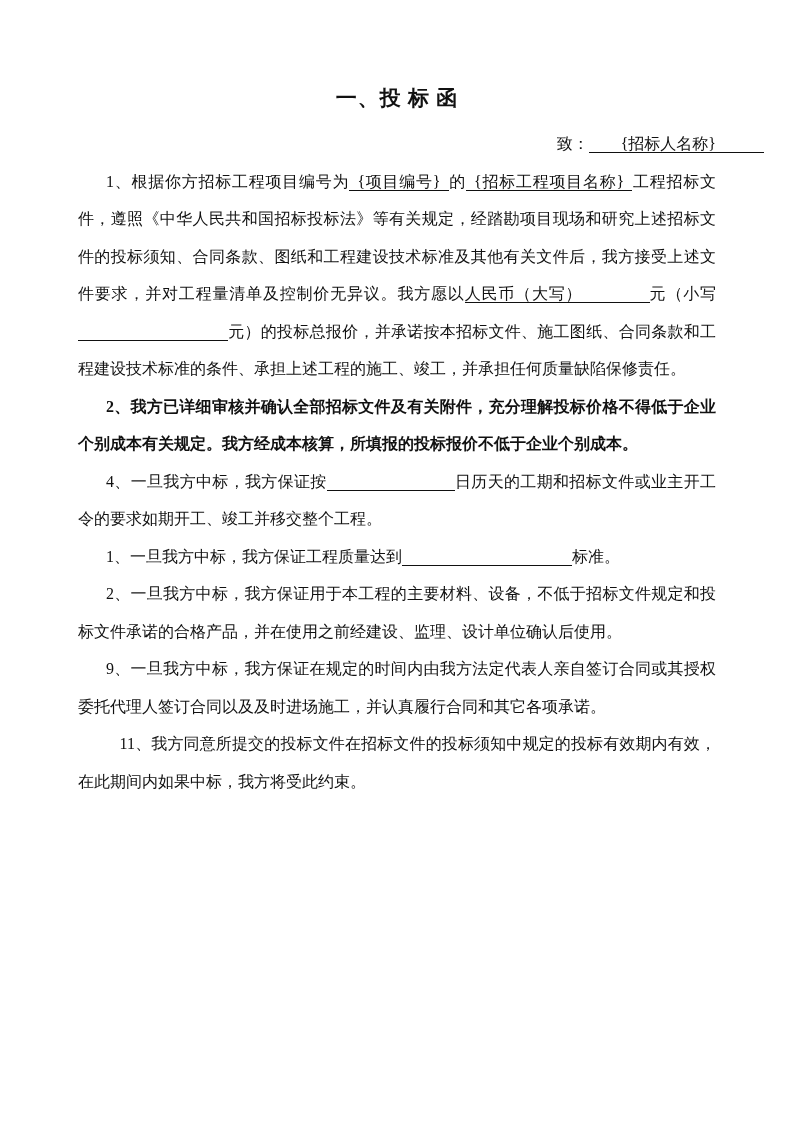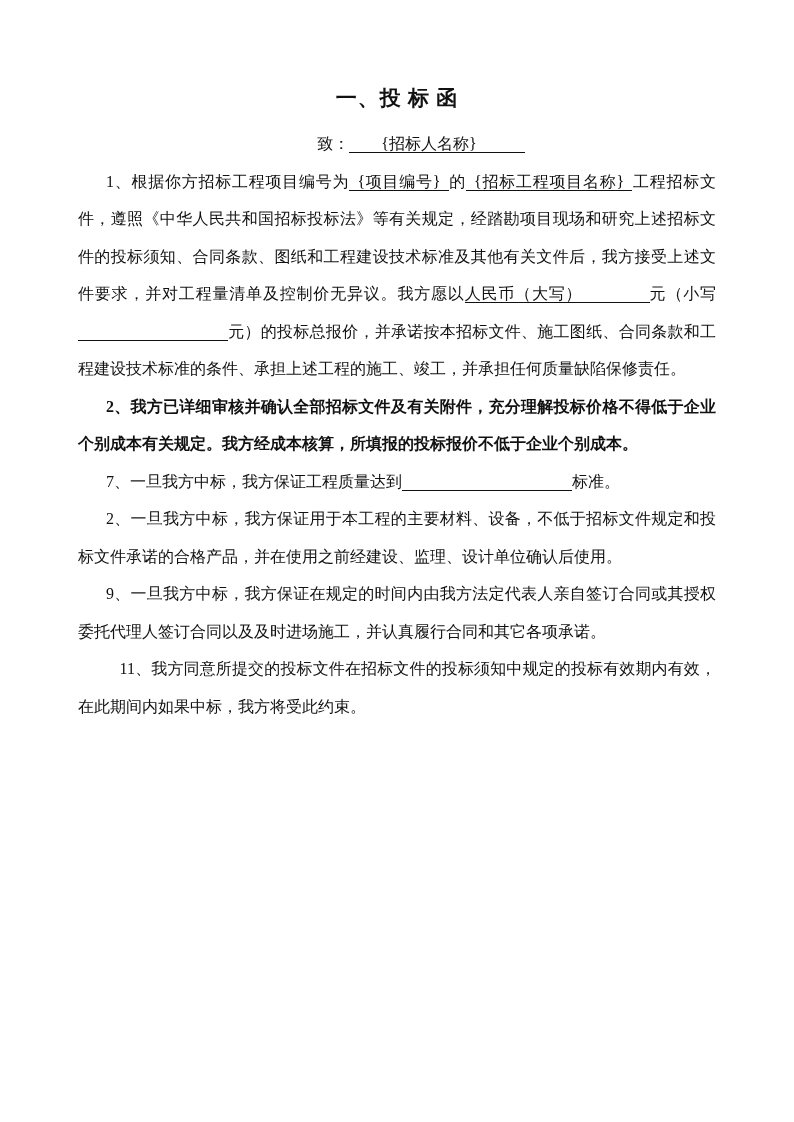--- a/index.html
+++ b/index.html
@@ -31,21 +31,21 @@
     margin: 0 0 12px 0;
     letter-spacing: 1px;
   }
   .salutation-wrap { margin-bottom: 6px; }
   .para {
     margin: 0;
     line-height: 37.5px;
     text-align: justify;
     text-justify: inter-ideograph;
   }
-  .para.no-justify { text-align: center; }
+  .para.no-justify { text-align: right; }
   .u {
     border-bottom: 1px solid #111111;
   }
   .blank {
     display: inline-block;
     height: 16px;
     border-bottom: 1px solid #111111;
     vertical-align: -4px;
   }
   .footer {
@@ -63,20 +63,21 @@
 </head>
 <body>
 
 <div class="page">
   <div class="content">
     <h1 class="doc-title">一、投 标 函</h1>
     <div>
         <div class="para no-justify salutation-wrap" style="text-indent: 0em;"><span>致：</span><span class="u">　　{招标人名称}　　　</span></div>
         <div class="para" style="text-indent: 1.75em;"><span>1、根据你方招标工程项目编号为</span><span class="u"> {项目编号} </span><span>的</span><span class="u"> {招标工程项目名称} </span><span>工程招标文件，遵照《中华人民共和国招标投标法》等有关规定，经踏勘项目现场和研究上述招标文件的投标须知、合同条款、图纸和工程建设技术标准及其他有关文件后，我方接受上述文件要求，并对工程量清单及控制价无异议。我方愿以</span><span class="u">人民币（大写）　　　　</span><span>元（小写</span><span class="blank" style="width: 150px;"></span><span>元）的投标总报价，并承诺按本招标文件、施工图纸、合同条款和工程建设技术标准的条件、承担上述工程的施工、竣工，并承担任何质量缺陷保修责任。</span></div>
         <div class="para" style="text-indent: 1.75em; font-weight: bold;"><span>2、我方已详细审核并确认全部招标文件及有关附件，充分理解投标价格不得低于企业个别成本有关规定。我方经成本核算，所填报的投标报价不低于企业个别成本。</span></div>
-        <div class="para" style="text-indent: 1.75em;"><span>7、一旦我方中标，我方保证工程质量达到</span><span class="blank" style="width: 170px;"></span><span>标准。</span></div>
+        <div class="para" style="text-indent: 1.75em;"><span>4、一旦我方中标，我方保证按</span><span class="blank" style="width: 128px;"></span><span>日历天的工期和招标文件或业主开工令的要求如期开工、竣工并移交整个工程。</span></div>
+        <div class="para" style="text-indent: 1.75em;"><span>1、一旦我方中标，我方保证工程质量达到</span><span class="blank" style="width: 170px;"></span><span>标准。</span></div>
         <div class="para" style="text-indent: 1.75em;"><span>2、一旦我方中标，我方保证用于本工程的主要材料、设备，不低于招标文件规定和投标文件承诺的合格产品，并在使用之前经建设、监理、设计单位确认后使用。</span></div>
         <div class="para" style="text-indent: 1.75em;"><span>9、一旦我方中标，我方保证在规定的时间内由我方法定代表人亲自签订合同或其授权委托代理人签订合同以及及时进场施工，并认真履行合同和其它各项承诺。</span></div>
         <div class="para" style="text-indent: 2.6em;"><span>11、我方同意所提交的投标文件在招标文件的投标须知中规定的投标有效期内有效，在此期间内如果中标，我方将受此约束。</span></div>
       </div>
   </div>
   <div class="footer">117</div>
 </div>
 
 </body></html>

